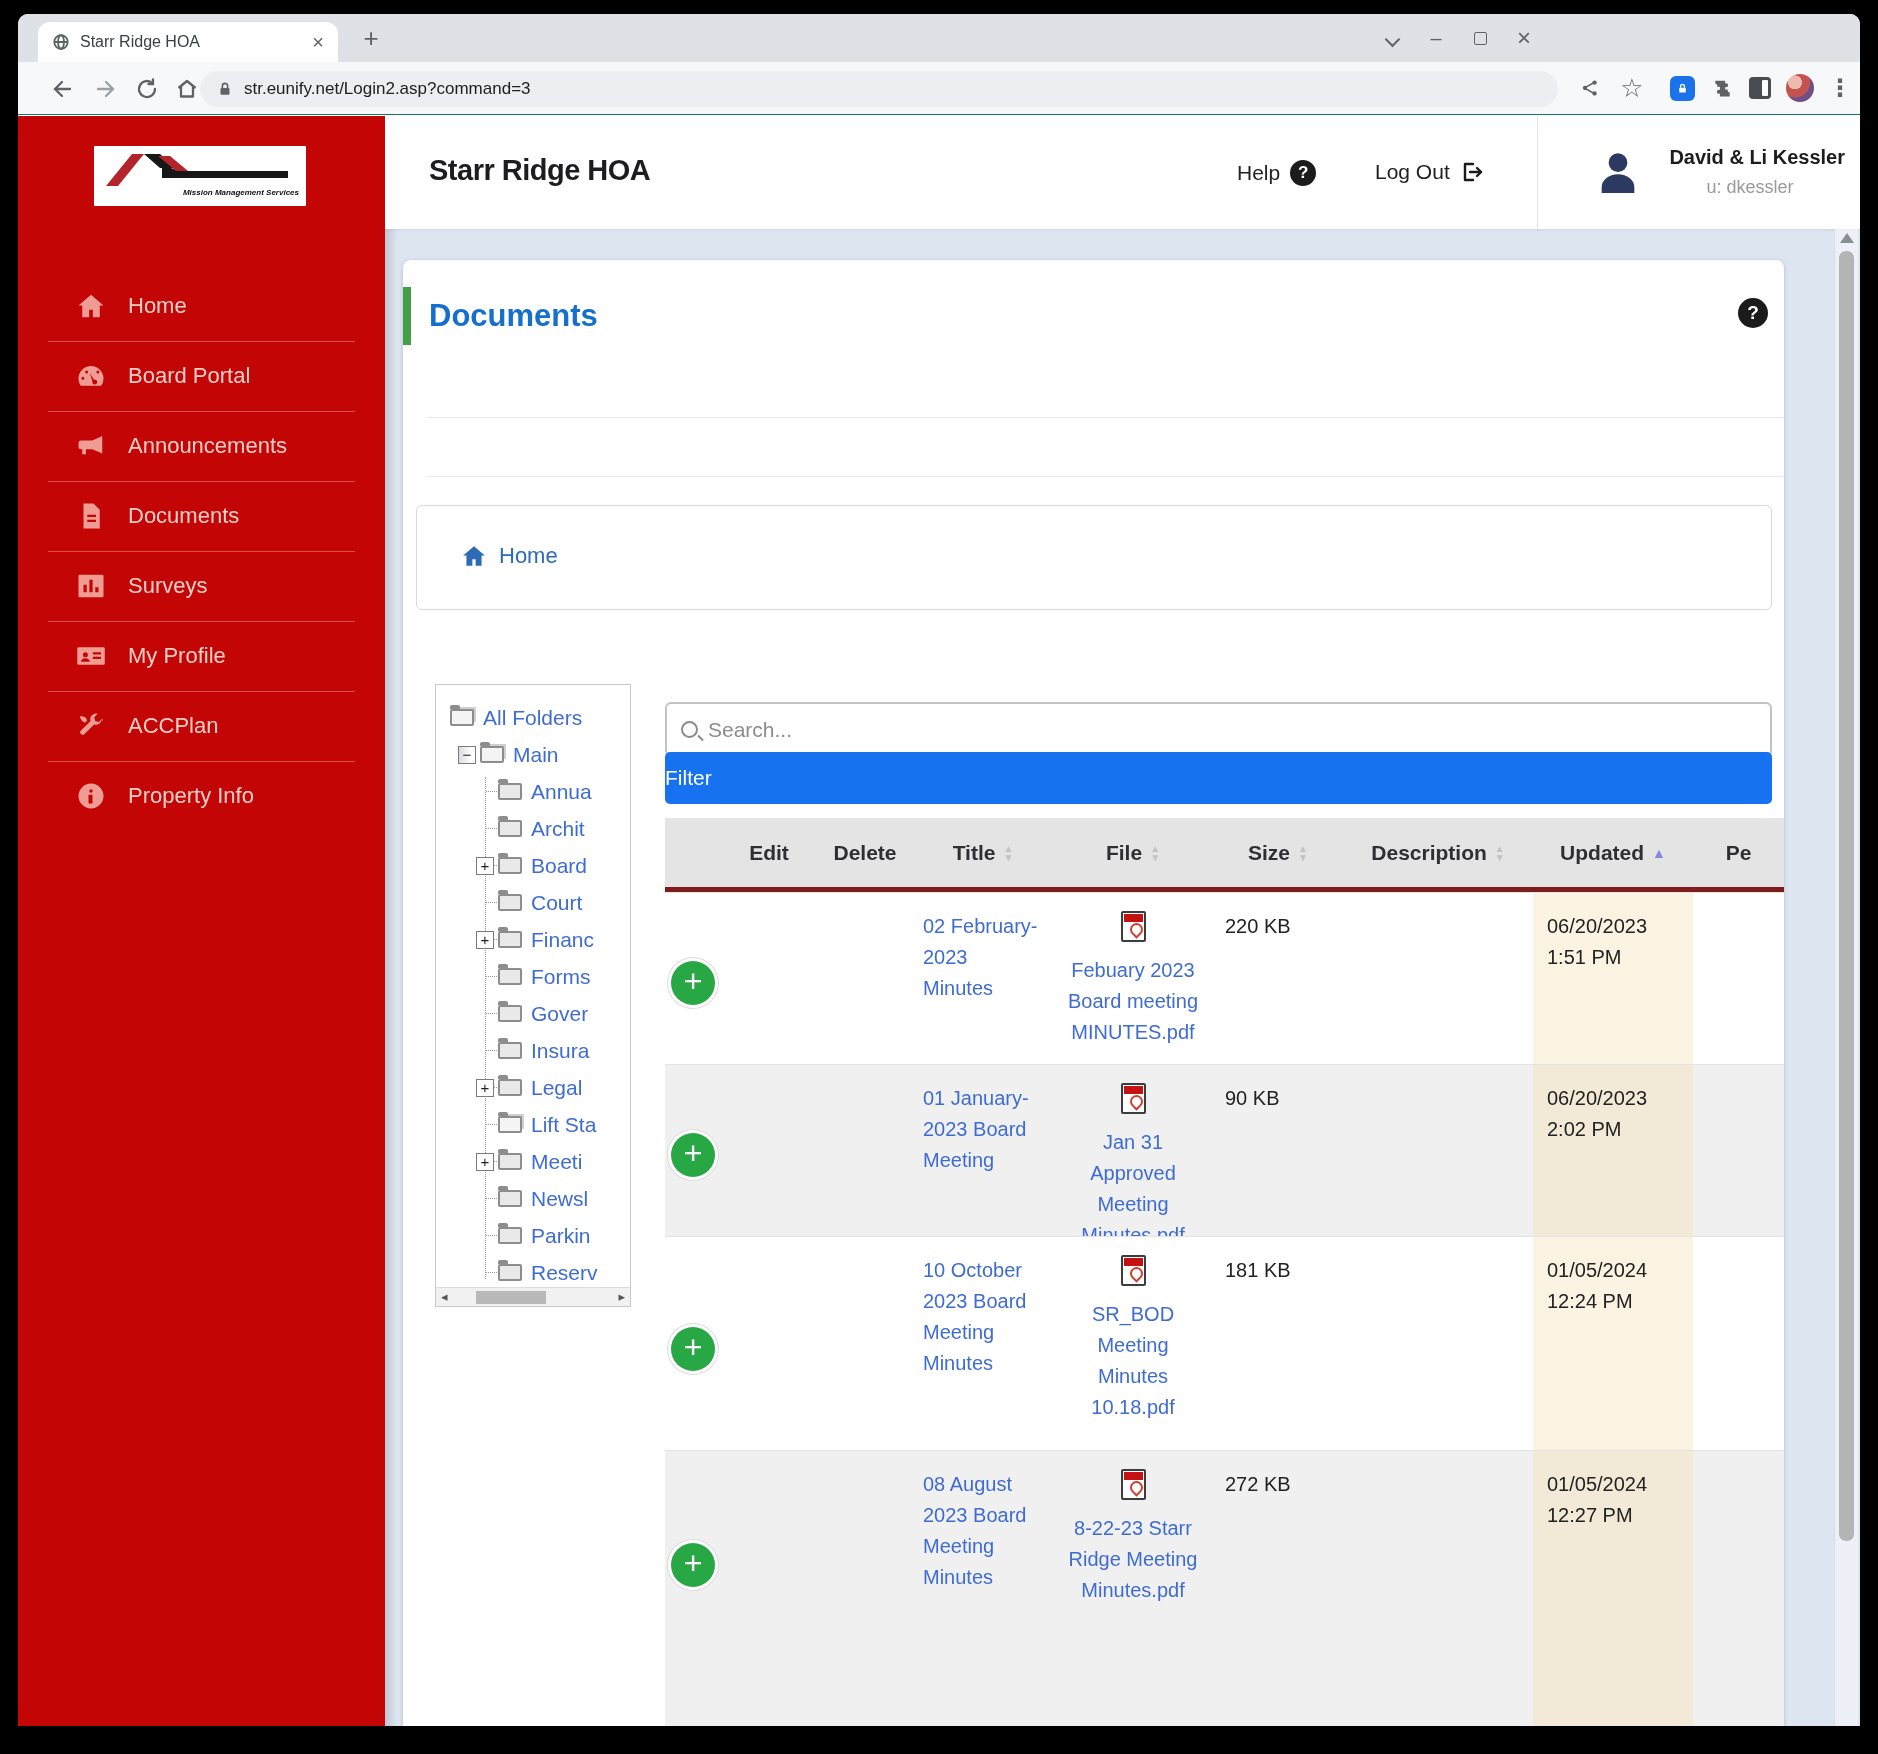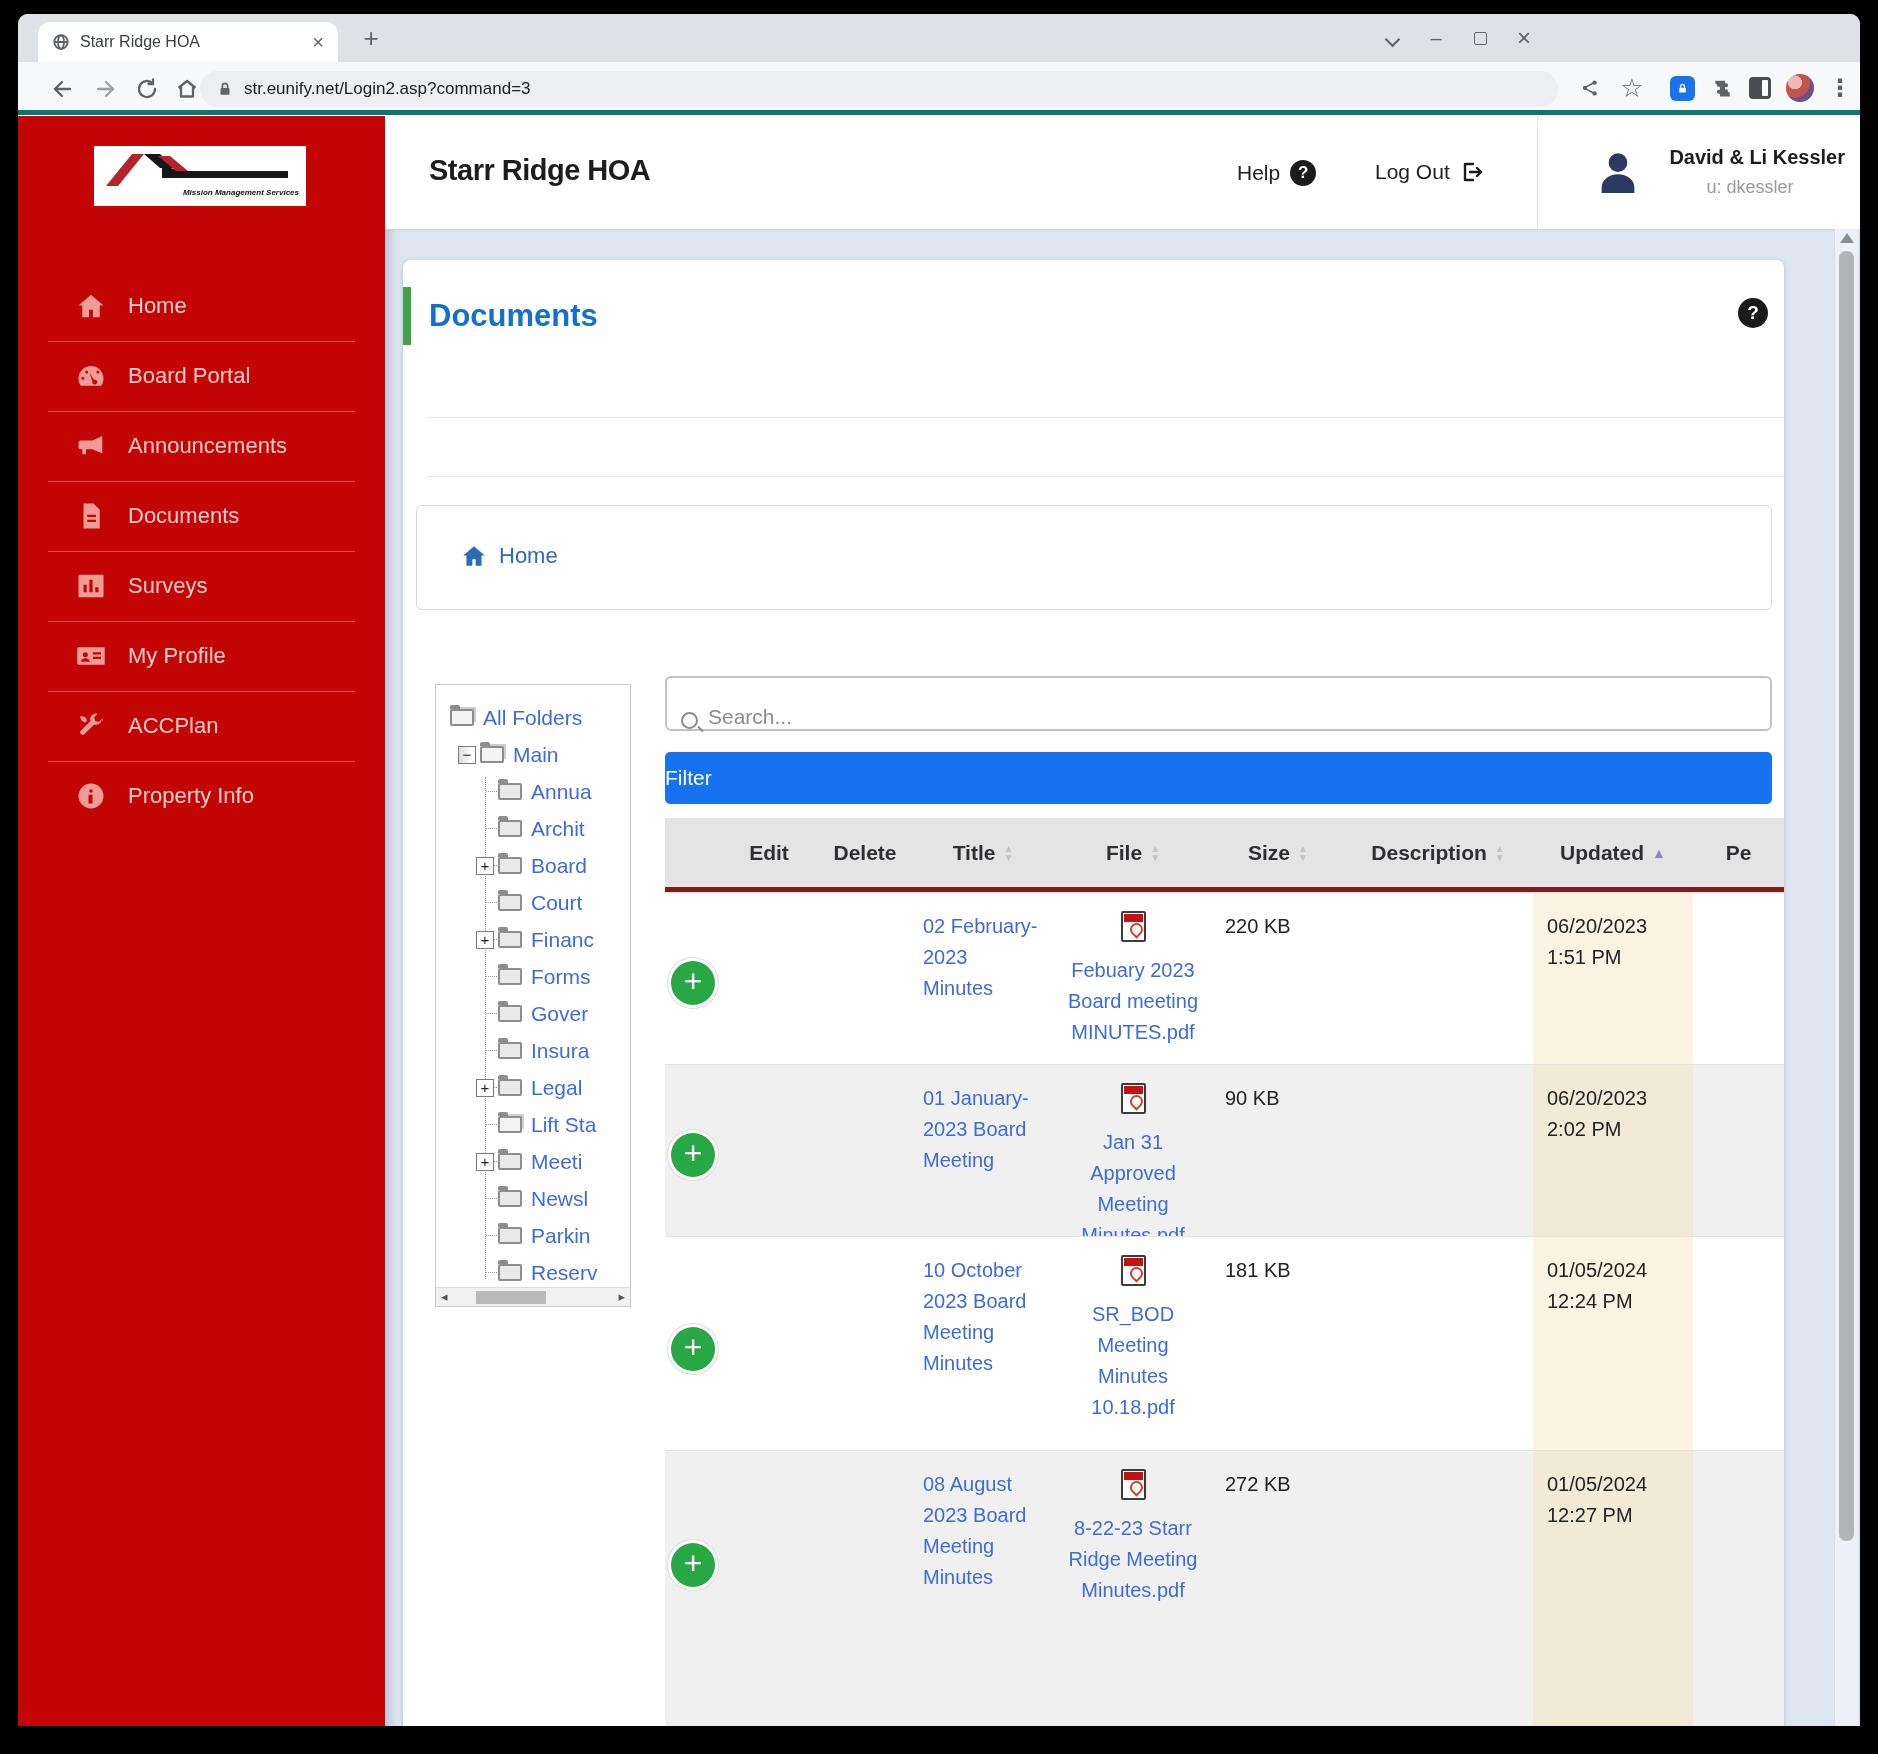--- a/index.html
+++ b/index.html
@@ -17,21 +17,21 @@
   .tab-close { color:#5f6368; font-size:20px; line-height:20px; }
   .newtab { position:absolute; left:340px; top:12px; width:26px; height:26px; color:#5f6368;
             font-size:26px; line-height:24px; text-align:center; }
   .winctl { position:absolute; top:0; height:48px; display:flex; align-items:center; color:#5f6368; }
   .wc { width:44px; text-align:center; font-size:20px; }
   .chev { display:inline-block; width:11px; height:11px; border-right:2px solid #5f6368;
           border-bottom:2px solid #5f6368; transform:rotate(45deg); margin-top:-6px; }
   .maxbox { display:inline-block; width:13px; height:13px; border:1.8px solid #5f6368; border-radius:2px; }
 
   .toolbar { position:absolute; left:0; top:48px; width:100%; height:53px; background:#f7f8f9;
-             border-bottom:5px solid #0f766e;text-align:right; }
+             border-bottom:1px solid #0f766e;text-align:right; }
   .navic { position:absolute; top:10px; width:34px; height:34px; display:flex; align-items:center; justify-content:center; }
   .omnibox { position:absolute; left:182px; top:9px; width:1358px; height:36px; background:#eceef1;
              border-radius:18px; display:flex; align-items:center; padding:0 16px; }
   .url { font-size:17px; color:#202124; margin-left:10px; white-space:nowrap; }
   .tbico { position:absolute; top:10px; width:32px; height:32px; display:flex; align-items:center;
            justify-content:center; color:#5f6368; font-size:22px; }
   .extblue { width:25px; height:25px; background:#1a73e8; border-radius:6px; display:flex; align-items:center; justify-content:center; }
   .panelico { width:22px; height:22px; background:#494c50; border-radius:4px; position:relative; }
   .panelico::after { content:""; position:absolute; right:3px; top:3px; bottom:3px; width:6px; background:#fff; border-radius:1px; }
   .avatarchip { width:28px; height:28px; border-radius:50%;
@@ -101,22 +101,22 @@
       font-size:15px; line-height:16px; text-align:center; color:#222; z-index:2; }
   .exp.main { left:22px; }
   .fold { width:24px; height:17px; background:#e9e9e9; border:2px solid #8d8d8d; border-radius:2px; position:relative; flex:none; }
   .fold::before { content:""; position:absolute; left:-2px; top:-6px; width:10px; height:4px; background:#8d8d8d; border-radius:2px 2px 0 0; }
   .fold.stack { background:#f4f4f4; box-shadow:3px -3px 0 -1px #cfcfcf; }
   .hscroll { position:absolute; left:0; right:0; bottom:0; height:19px; background:#f1f1f1; border-top:1px solid #ddd; }
   .hs-thumb { position:absolute; left:40px; top:3px; width:70px; height:13px; background:#b9b9b9; }
   .hs-ar { position:absolute; top:1px; font-size:13px; color:#555; }
 
   
-  .searchbox { position:absolute; left:262px; top:416px; width:1107px; height:55px; border:2px solid #c2c2c2;
-      border-radius:6px; display:flex; align-items:flex-end; padding-left:14px; background:#fff; }
+  .searchbox { position:absolute; left:262px; top:442px; width:1107px; height:55px; border:2px solid #c2c2c2;
+      border-radius:6px; display:flex; align-items:center; padding-left:14px; background:#fff; }
   .searchph { font-size:21px; color:#8c8c8c; margin-left:10px; }
   .mag { width:17px; height:17px; border:2px solid #8c8c8c; border-radius:50%; position:relative; flex:none; }
   .mag::after { content:""; position:absolute; left:14px; top:14px; width:7px; border-top:2px solid #8c8c8c; transform:rotate(45deg); }
   .filterbtn { position:absolute; left:262px; top:492px; width:1107px; height:52px; background:#1672f1;
       border-radius:5px; color:#fff; font-size:21px; display:flex; align-items:center; justify-content:flex-start; }
 
   
   .tbl { position:absolute; left:262px; top:558px; width:1119px; }
   .trowg { display:grid; grid-template-columns:56px 96px 96px 140px 160px 130px 190px 160px 91px; }
   .thead { background:#e4e4e4; border-bottom:5px solid #7f1d1d; height:74px; }

